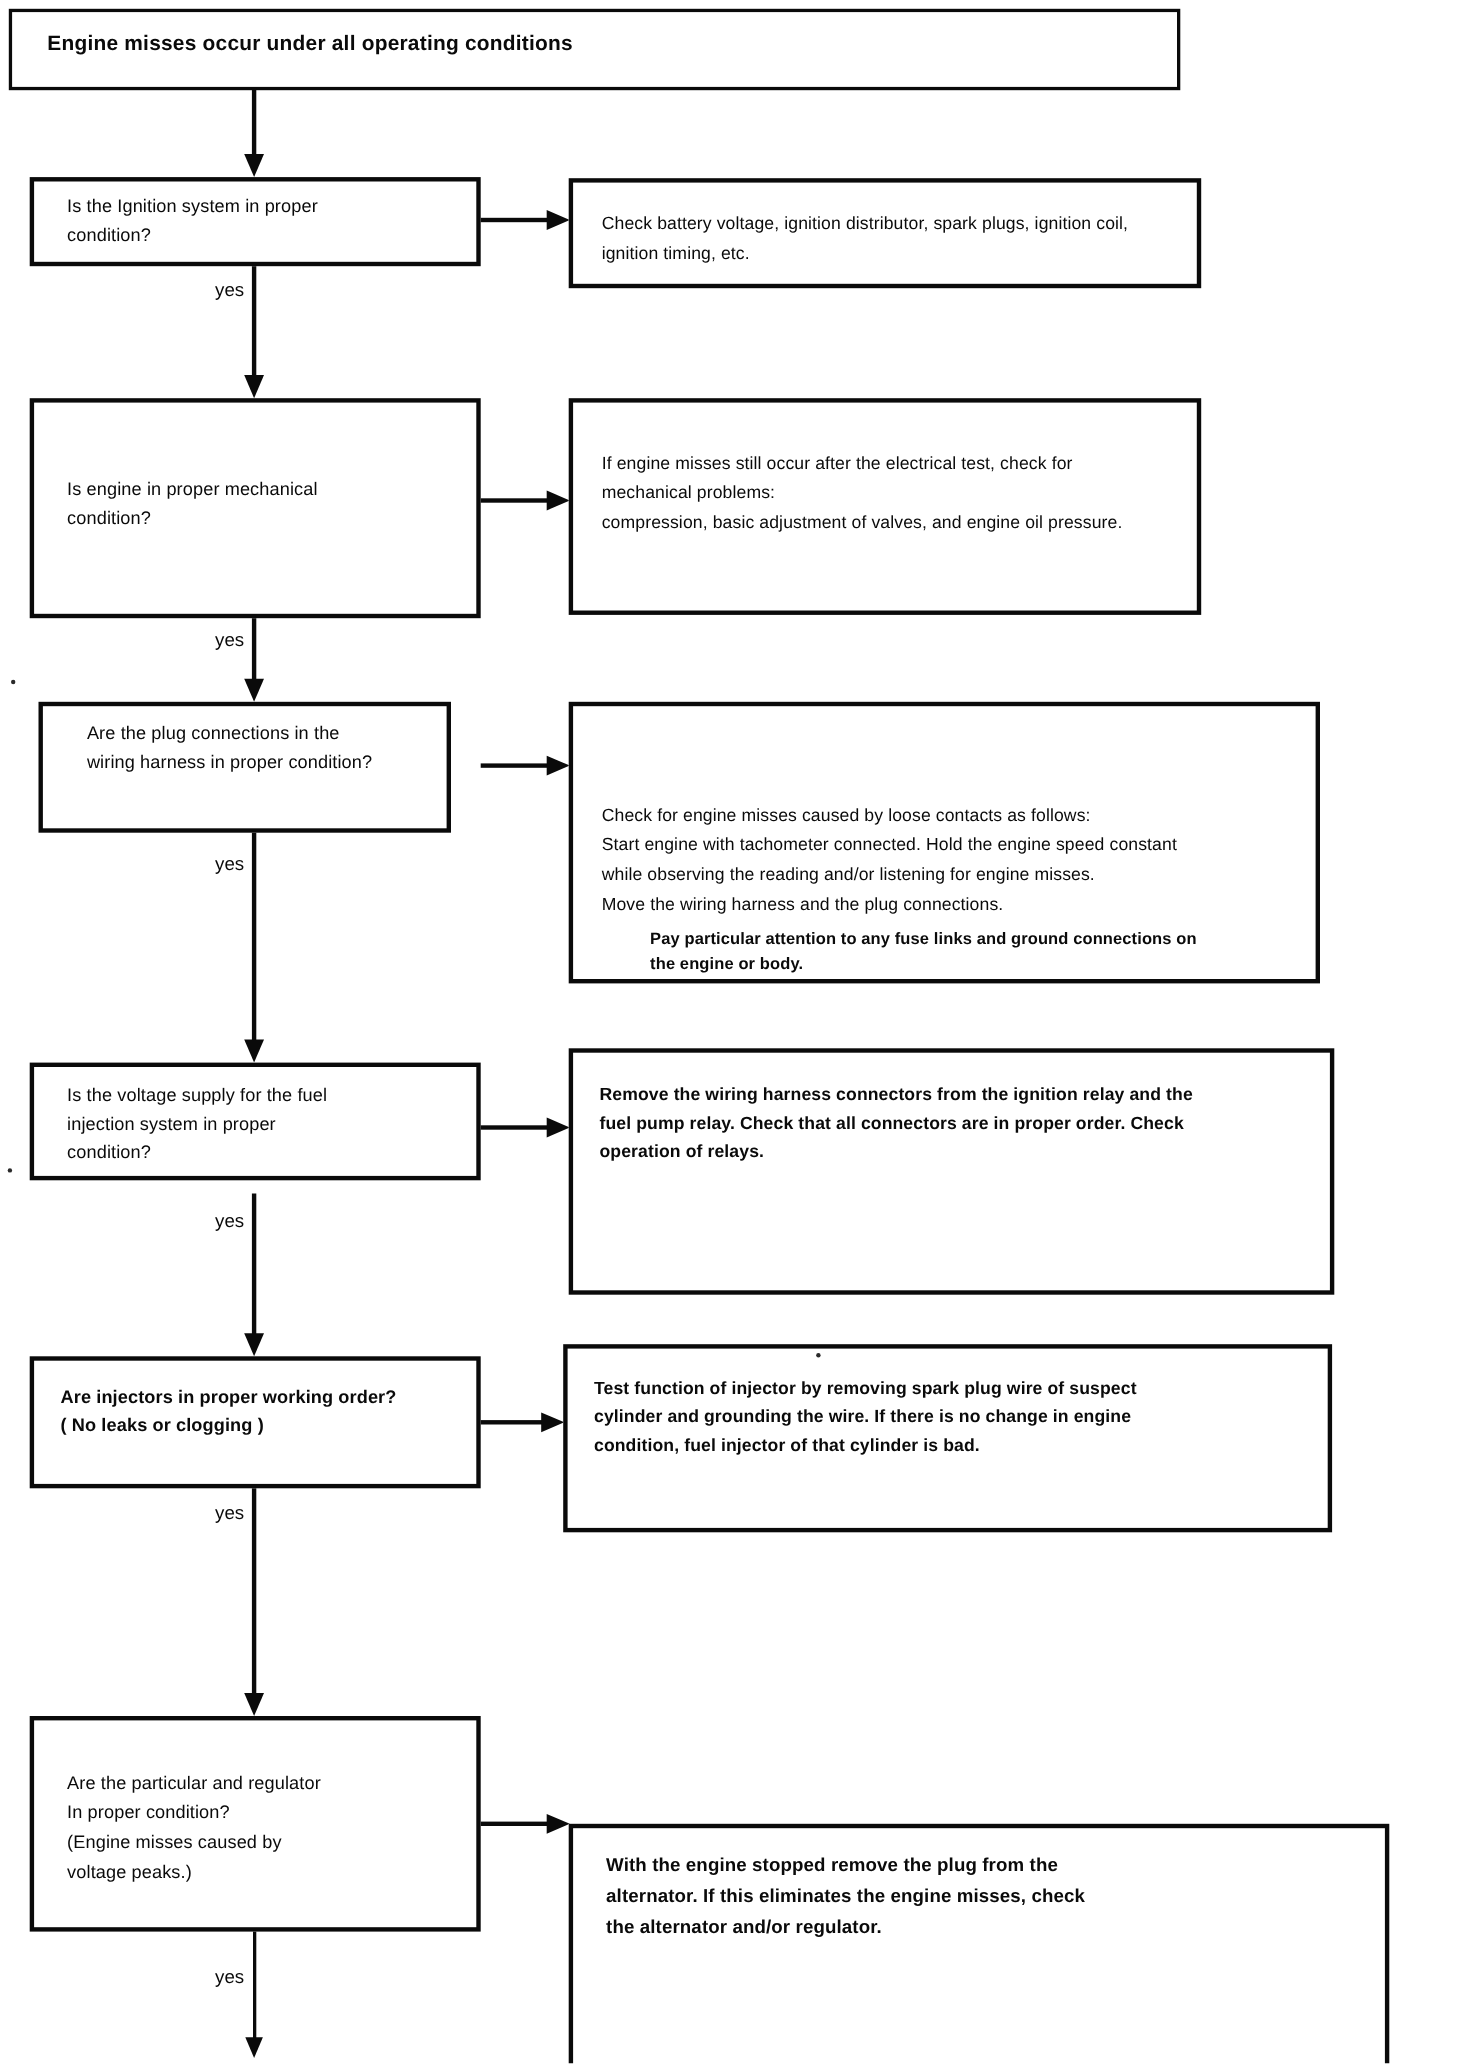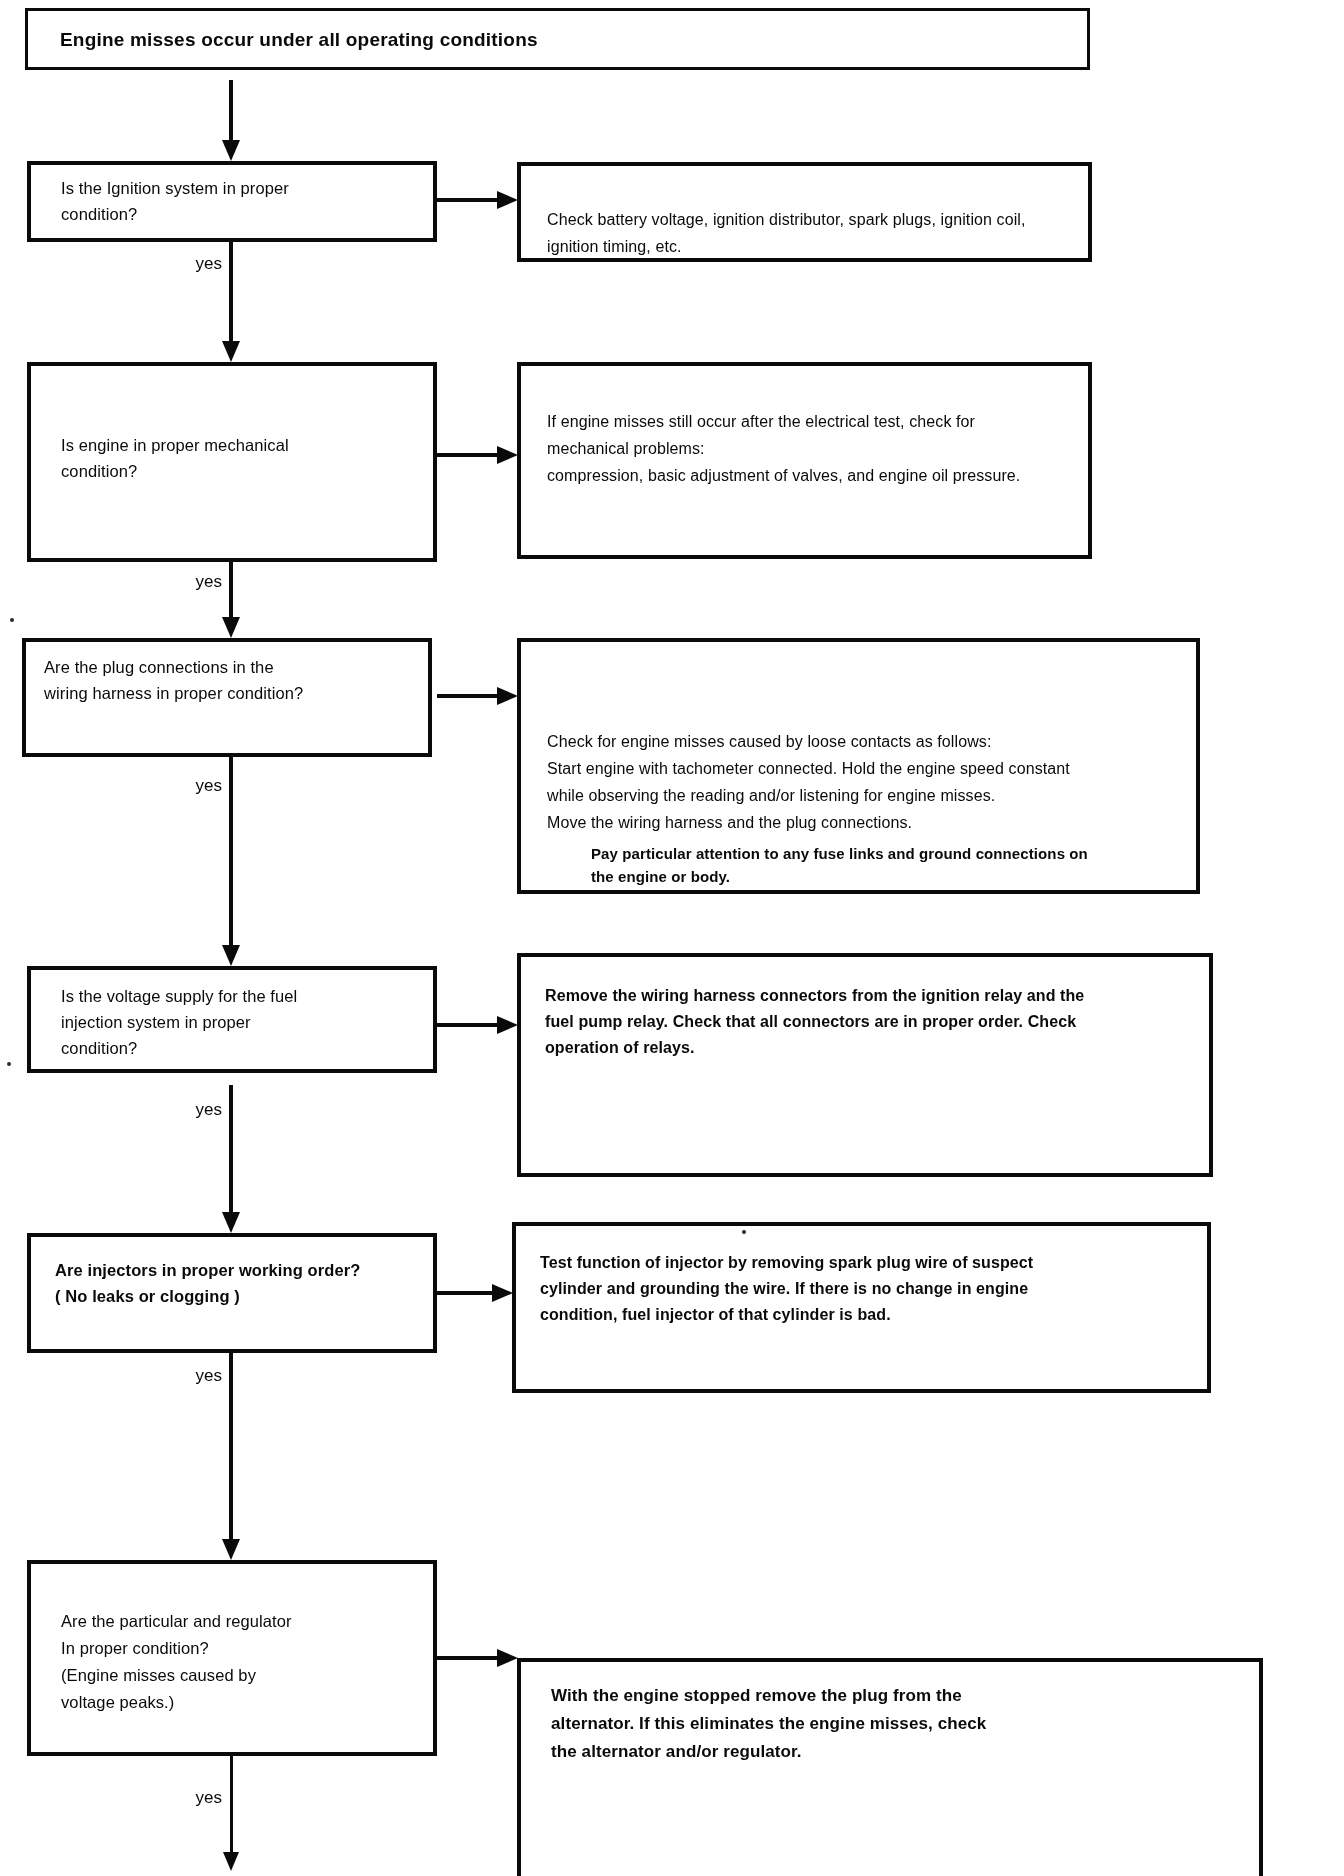--- a/index.html
+++ b/index.html
@@ -58,36 +58,36 @@
     border-bottom:9px solid transparent;
     border-left:21px solid #0a0a0a;
   }
   .speck{position:absolute;width:4px;height:4px;background:#2a2a2a;border-radius:50%;}
 </style>
 </head>
 <body>
 
 <div class="canvas">
 
-  <div class="box title-box" style="left:25px;top:8px;width:1065px;height:62px;padding:18px 10px 0 32px">
+  <div class="box title-box" style="left:8px;top:8px;width:1065px;height:74px;padding:18px 10px 0 32px">
     <span class="txt ttl">Engine misses occur under all operating conditions</span>
   </div>
 
   <div class="vline" style="left:229px;top:80px;height:62px"></div>
   <div class="head-down" style="left:222px;top:140px"></div>
 
   <div class="box" style="left:27px;top:161px;width:410px;height:81px;padding:10px 8px 0 30px">
     <span class="txt q">Is the Ignition system in proper
 condition?</span>
   </div>
 
   <div class="hline" style="left:437px;top:198px;width:62px"></div>
   <div class="head-right" style="left:497px;top:191px"></div>
 
-  <div class="box" style="left:517px;top:162px;width:575px;height:100px;padding:40px 4px 0 26px">
+  <div class="box" style="left:517px;top:162px;width:575px;height:100px;padding:24px 4px 0 26px">
     <span class="txt a">Check battery voltage, ignition distributor, spark plugs, ignition coil,
 ignition timing, etc.</span>
   </div>
 
   <div class="yes" style="left:112px;top:252px">yes</div>
   <div class="vline" style="left:229px;top:242px;height:100px"></div>
   <div class="head-down" style="left:222px;top:341px"></div>
 
   <div class="box" style="left:27px;top:362px;width:410px;height:200px;padding:66px 8px 0 30px">
     <span class="txt q">Is engine in proper mechanical
@@ -98,21 +98,21 @@
 
   <div class="box" style="left:517px;top:362px;width:575px;height:197px;padding:42px 4px 0 26px">
     <span class="txt a">If engine misses still occur after the electrical test, check for
 mechanical problems:
 compression, basic adjustment of valves, and engine oil pressure.</span>
   </div>
   <div class="yes" style="left:112px;top:570px">yes</div>
   <div class="vline" style="left:229px;top:562px;height:56px"></div>
   <div class="head-down" style="left:222px;top:617px"></div>
 
-  <div class="box" style="left:22px;top:638px;width:410px;height:119px;padding:12px 2px 0 18px">
+  <div class="box" style="left:35px;top:638px;width:375px;height:119px;padding:12px 2px 0 40px">
     <span class="txt q">Are the plug connections in the
 wiring harness in proper condition?</span>
   </div>
   <div class="hline" style="left:437px;top:694px;width:62px"></div>
   <div class="head-right" style="left:497px;top:687px"></div>
 
   <div class="box" style="left:517px;top:638px;width:683px;height:256px;padding:86px 6px 0 26px">
     <span class="txt a">Check for engine misses caused by loose contacts as follows:
 Start engine with tachometer connected. Hold the engine speed constant
 while observing the reading and/or listening for engine misses.

